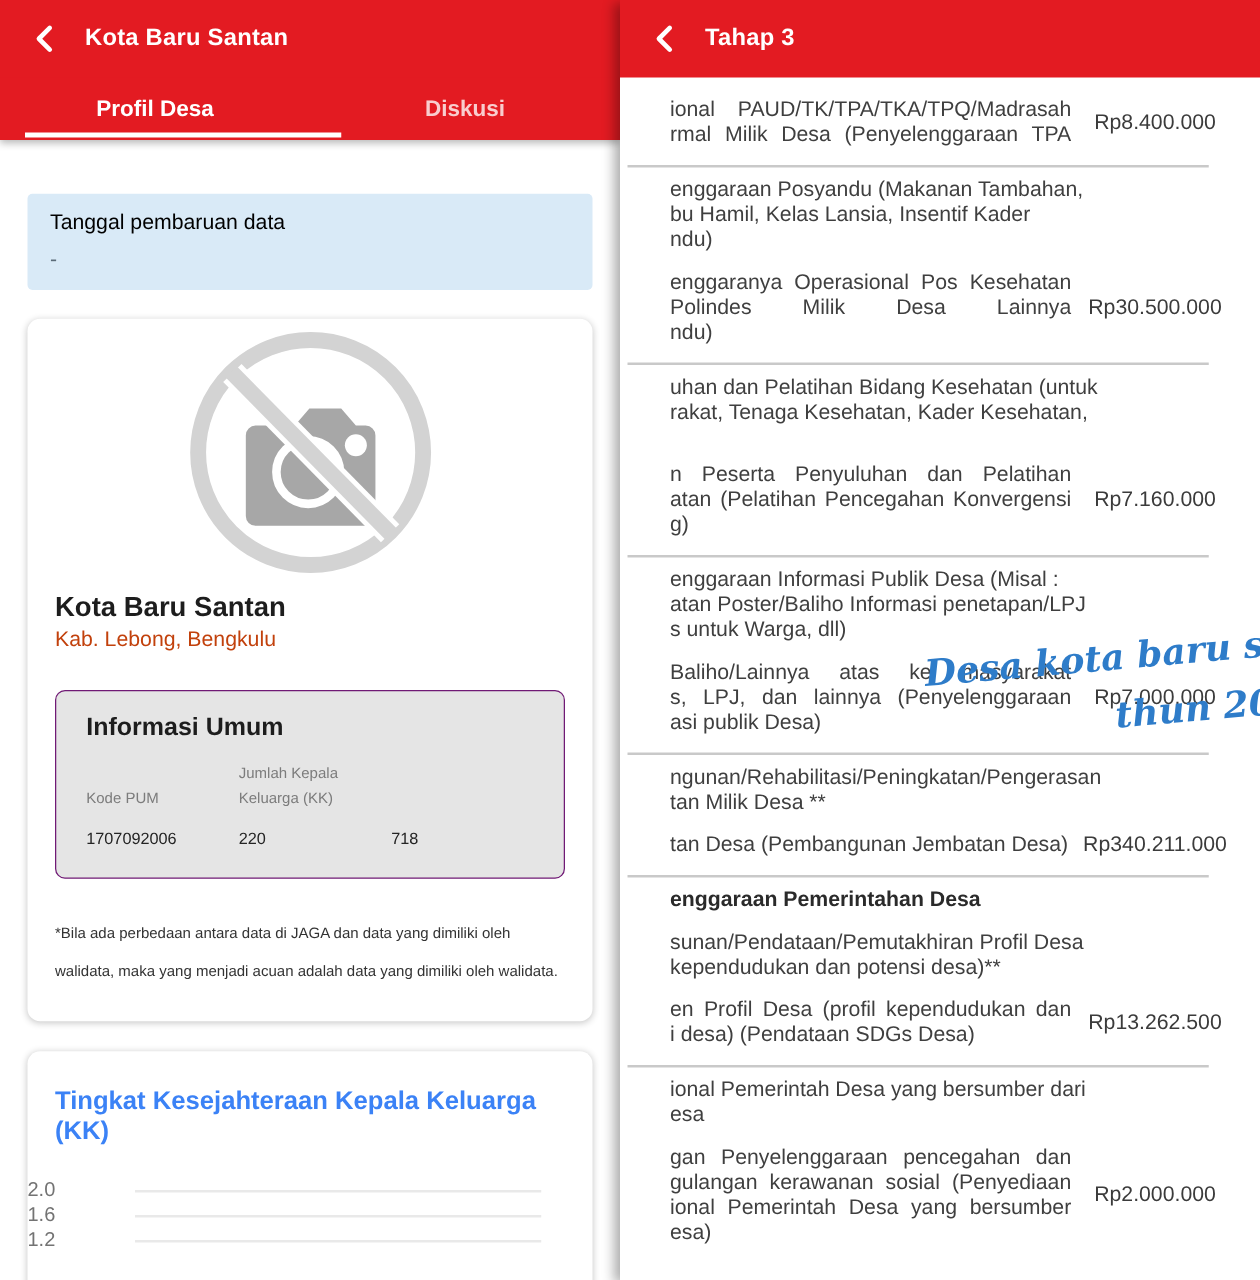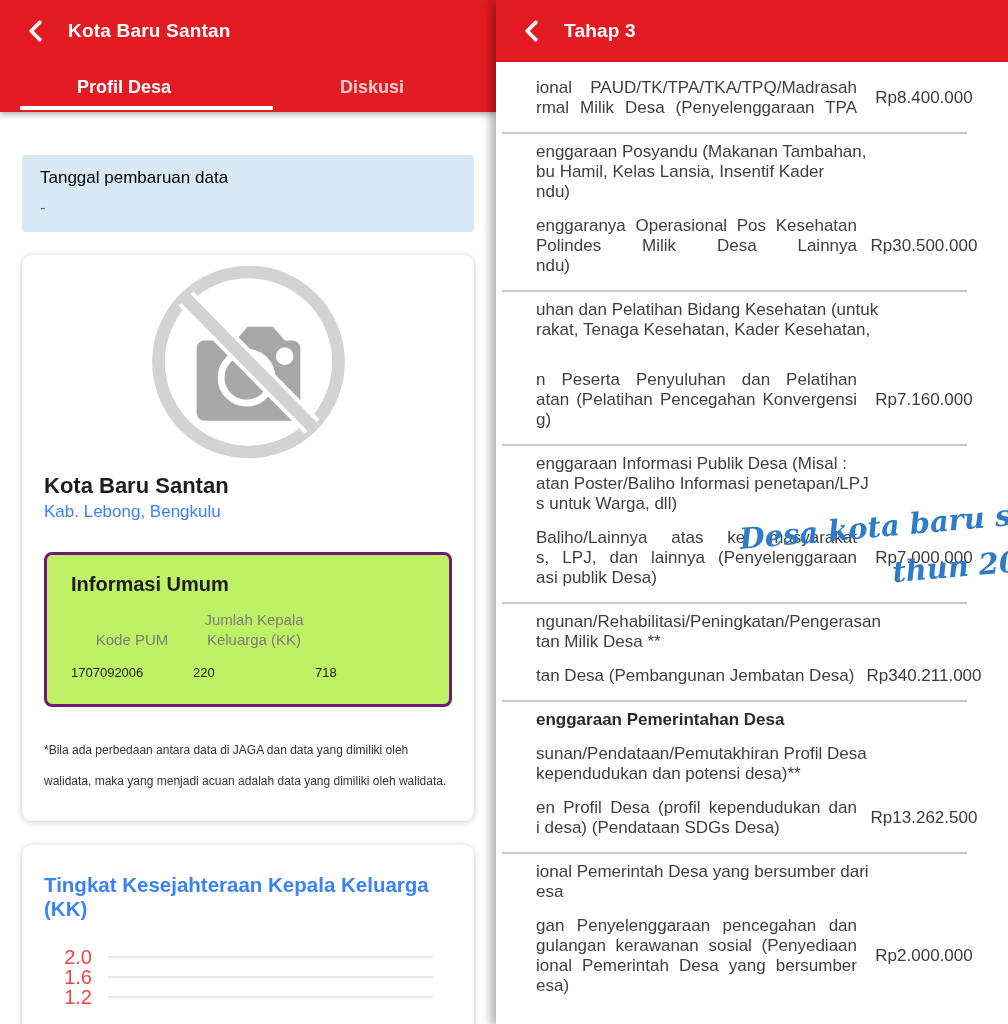--- a/index.html
+++ b/index.html
@@ -22,39 +22,39 @@
 
   .left-scroll { flex:1; overflow:hidden; }
   .update-box { margin:43px 22px 0; background:#d9eaf7; border-radius:4px; padding:13px 18px 14px; }
   .update-label { color:#000000; font-size:17px; }
   .update-value { color:#5b6b78; font-size:17px; margin-top:10px; }
 
   .card { margin:0 22px; background:#fff; border-radius:10px; box-shadow:0 1px 6px rgba(0,0,0,.22); }
   .card-profile { margin-top:23px; padding-bottom:24px; }
   .ph-wrap { display:flex; justify-content:center; padding-top:8px; }
   .v-name { margin:12px 22px 0; font-size:22px; font-weight:bold; color:#1d1d1d; }
-  .v-loc  { margin:3px 22px 0; font-size:17px; color:#3b82f6; }
-
-  .iu-box { margin:30px 22px 0; background:#bef264; border:3px solid #701a75; border-radius:8px; padding:18px 24px 24px; }
+  .v-loc  { margin:3px 22px 0; font-size:17px; color:#c2410c; }
+
+  .iu-box { margin:30px 22px 0; background:#e5e5e5; border:1px solid #701a75; border-radius:8px; padding:18px 24px 24px; }
   .iu-title { font-size:20px; font-weight:bold; color:#1d1d1d; margin-bottom:14px; }
   .iu-grid { display:flex; }
   .iu-col { display:flex; flex-direction:column; justify-content:flex-end; }
   .iu-col:nth-child(1){ width:122px; }
   .iu-col:nth-child(2){ width:122px; }
   .iu-col:nth-child(3){ flex:1; }
-  .iu-label { font-size:15px; color:#7c7c7c; line-height:20px;text-align:center; }
+  .iu-label { font-size:12px; color:#7c7c7c; line-height:20px; }
   .iu-value { font-size:13px; color:#242424; margin-top:15px; }
 
   .disclaimer { margin:28px 22px 0; font-size:12px; line-height:31px; color:#333; }
 
   .card-chart { margin-top:24px; padding:28px 0 60px; }
   .chart-title { padding:0 22px; font-size:20.5px; font-weight:bold; color:#3b82f6; }
   .chart-area { margin-top:26px; }
   .grid-row { height:20px; display:flex; align-items:center; }
-  .grid-label { width:86px; text-align:right; padding-right:16px; font-size:20px; color:#ef4444; flex:none; }
+  .grid-label { width:86px; text-align:left; padding-right:16px; font-size:16px; color:#737373; flex:none; }
   .grid-line { flex:1; border-top:2px solid #e9e9e9; margin-right:41px; height:0; }
 
   
   .screen-right { width:512px; height:1024px; background:#fff; overflow:hidden; flex:none; display:flex; flex-direction:column; position:relative; box-shadow:-5px 2px 9px rgba(0,0,0,.32); }
   .right-content { flex:1; overflow:hidden; padding:16px 23px 0 4px; position:relative; }
 
   .brow { display:flex; align-items:center; margin-bottom:14px; }
   .btext { flex:1; min-width:0; padding-right:6px; color:#3f3f3f; font-size:17px; }
   .bline { line-height:20px; height:20px; overflow:hidden; white-space:nowrap;margin-left:36px; }
   .bline.jl { white-space:normal; text-align:justify; text-align-last:justify; }

